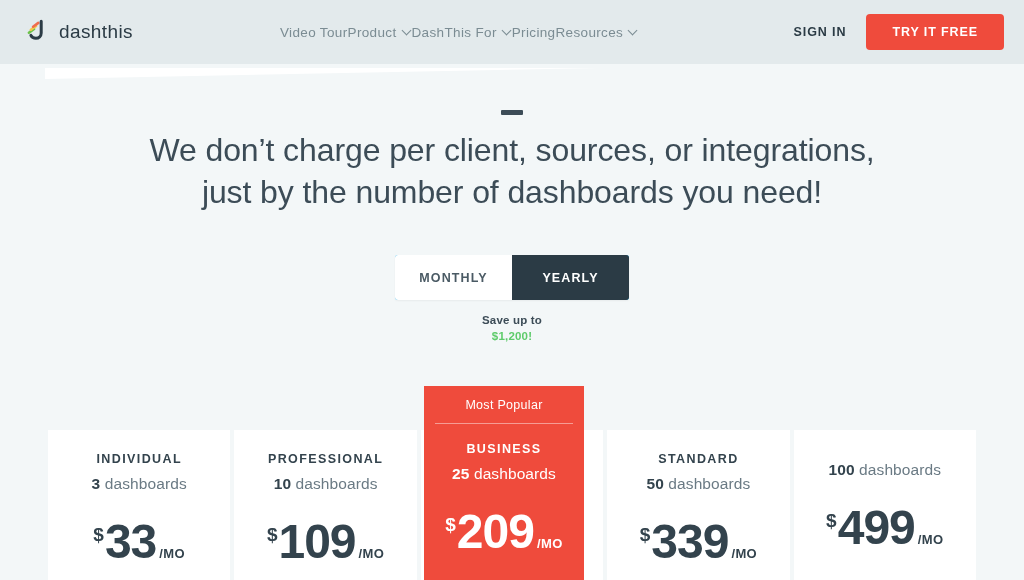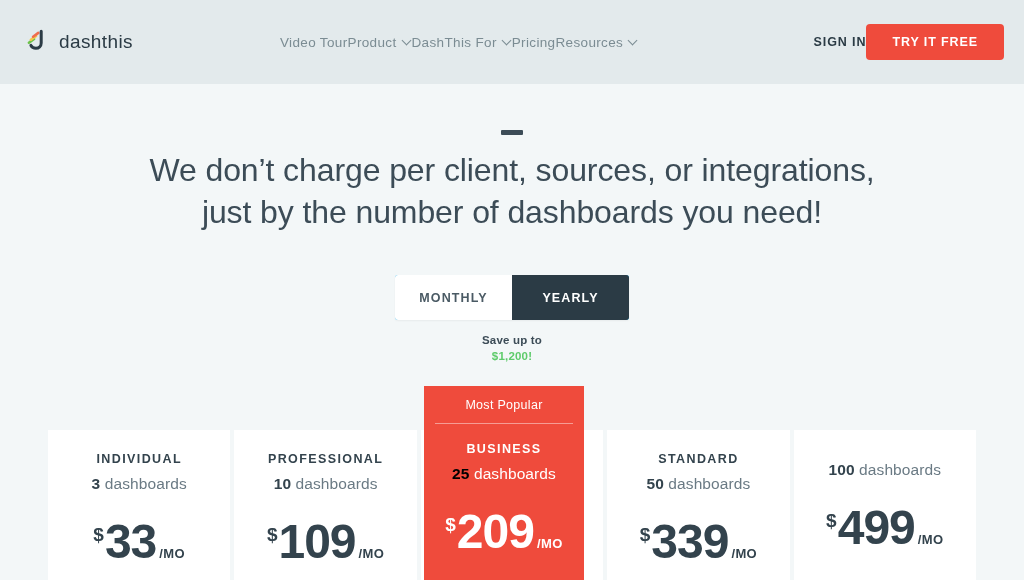--- a/index.html
+++ b/index.html
@@ -12,21 +12,21 @@
 
   body {
     font-family: "Liberation Sans", sans-serif;
     background: #f3f7f8;
     color: #33434d;
     position: relative;
   }
 
   
   .site-header {
-    height: 84px;
+    height: 64px;
     background: #e3eaec;
     display: flex;
     align-items: center;
     padding: 0 20px 0 26px;
     position: relative;
     z-index: 5;
   }
 
   .brand {
     display: flex;
@@ -75,20 +75,21 @@
     width: 6px; height: 6px;
     border-right: 1.6px solid #7b8c93;
     border-bottom: 1.6px solid #7b8c93;
     transform: rotate(45deg);
   }
 
   .header-right {
     margin-left: auto;
     display: flex;
     align-items: center;
+    gap: 20px;
   }
 
   .signin-link {
     font-size: 12.5px;
     font-weight: bold;
     letter-spacing: 0.9px;
     color: #2b3b45;
     cursor: pointer;
   }
 
@@ -250,21 +251,21 @@
     margin-top: 9px;
     font-size: 15.5px;
     letter-spacing: 0.1px;
     color: #6a7a84;
   }
   .plan-dashboards .count {
     font-weight: bold;
     color: #33434d;
   }
   .featured .plan-dashboards { color: #ffffff; }
-  .featured .plan-dashboards .count { color: #000000; }
+  .featured .plan-dashboards .count { color: #ffffff; }
 
   .plan-price {
     margin-top: 25px;
     display: flex;
     align-items: baseline;
     justify-content: center;
     color: #33434d;
   }
   .featured .plan-price { color: #ffffff; }
 

